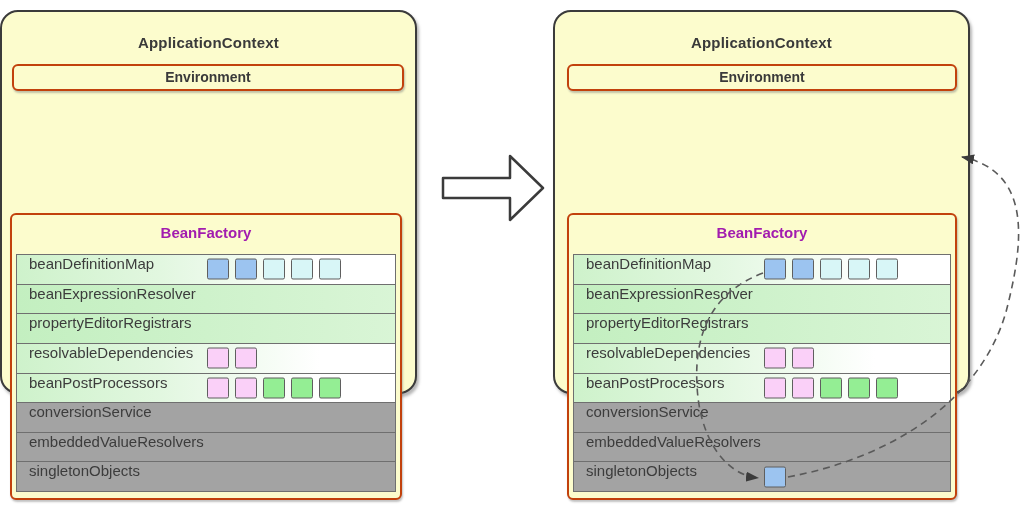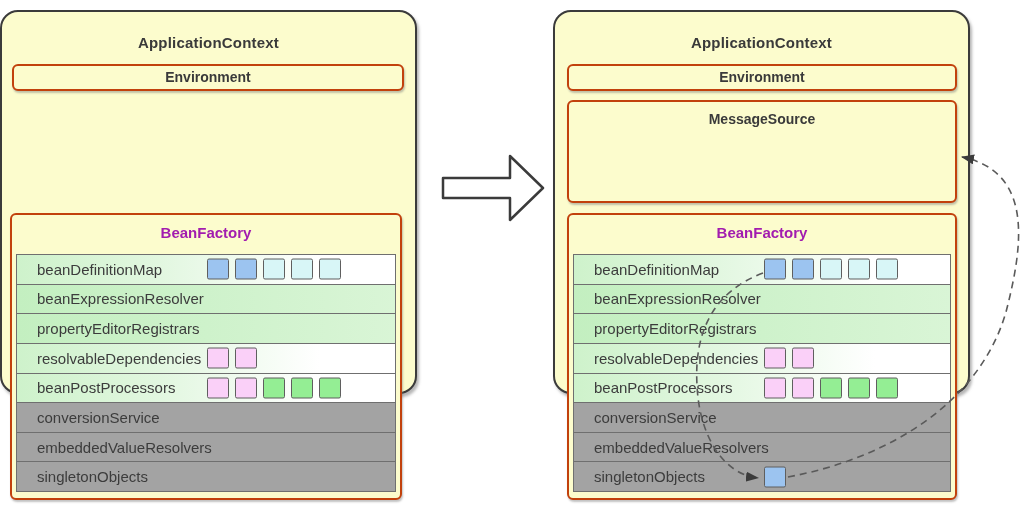--- a/index.html
+++ b/index.html
@@ -32,23 +32,23 @@
   #right-panel .bf-box{left:12px;width:390px;}
   .bf-title{
     position:absolute;top:9px;left:0;right:0;text-align:center;
     font-weight:bold;font-size:15px;color:#a21caf;
   }
   .bf-rows{
     position:absolute;left:4px;right:4px;top:39px;height:238px;
     display:flex;flex-direction:column;
   }
   .bf-row{
-    flex:1;position:relative;display:flex;align-items:center;
+    flex:1;position:relative;display:flex;align-items:flex-start;
     border:1px solid #6f6f6f;box-sizing:border-box;
-    font-size:15px;color:#3c3c3c;padding-left:20px;white-space:nowrap;
+    font-size:15px;color:#3c3c3c;padding-left:12px;white-space:nowrap;
   }
   .bf-row + .bf-row{margin-top:-1px;}
   .tint-fade{background:linear-gradient(90deg,#cef2cb 0%,#e2f7e0 38%,#ffffff 80%);}
   .tint-green{background:linear-gradient(90deg,#c3efc0 0%,#d9f5d6 100%);}
   .tint-white{background:#a3a3a3;}
   .squares{
     position:absolute;left:190px;top:50%;transform:translateY(-50%);
     display:flex;gap:6px;
   }
   .square{
@@ -117,23 +117,20 @@
         </div>
       </div>
   </div>
 </div>
 
 <div class="panel" id="right-panel" style="left:553px;">
   <div class="panel-title">ApplicationContext</div>
   <div class="inner-box env-box" style="left:12px;width:390px;">
     <span class="env-label">Environment</span>
   </div>
-  <div class="inner-box ms-box">
-    <span class="ms-title">MessageSource</span>
-  </div>
   <div class="inner-box bf-box">
     <div class="bf-title">BeanFactory</div>
     <div class="bf-rows" id="right-rows">
         <div class="bf-row tint-fade">
           <span>beanDefinitionMap</span>
           <div class="squares">
             <div class="square" style="background: rgb(156, 196, 240);"></div>
             <div class="square" style="background: rgb(156, 196, 240);"></div>
             <div class="square" style="background: rgb(216, 246, 247);"></div>
             <div class="square" style="background: rgb(216, 246, 247);"></div>

